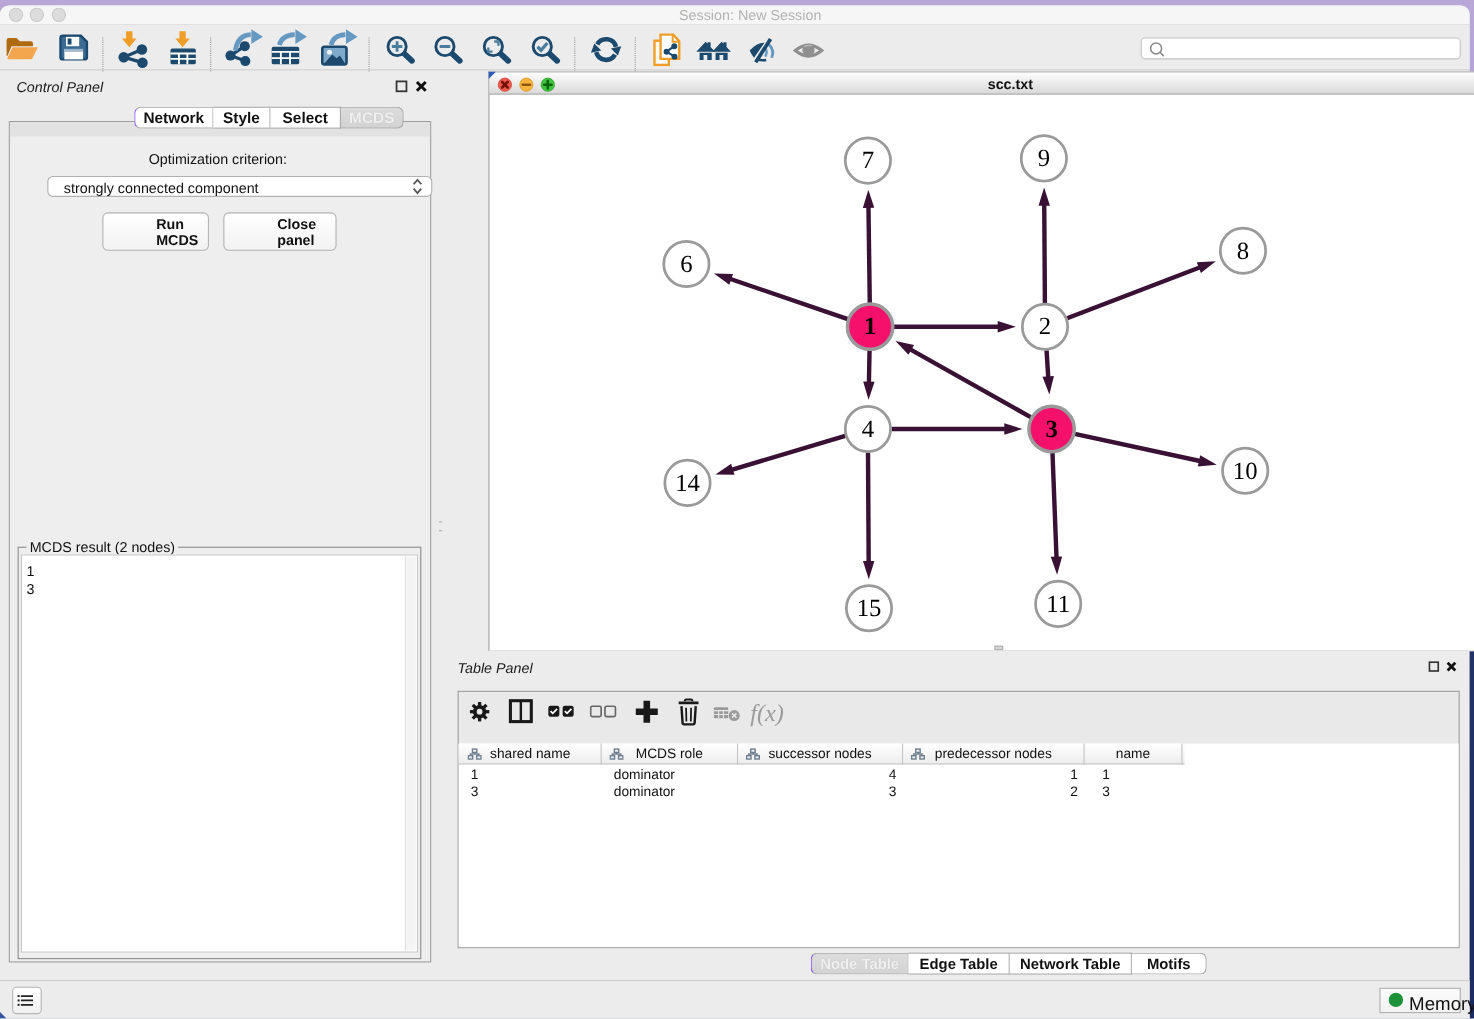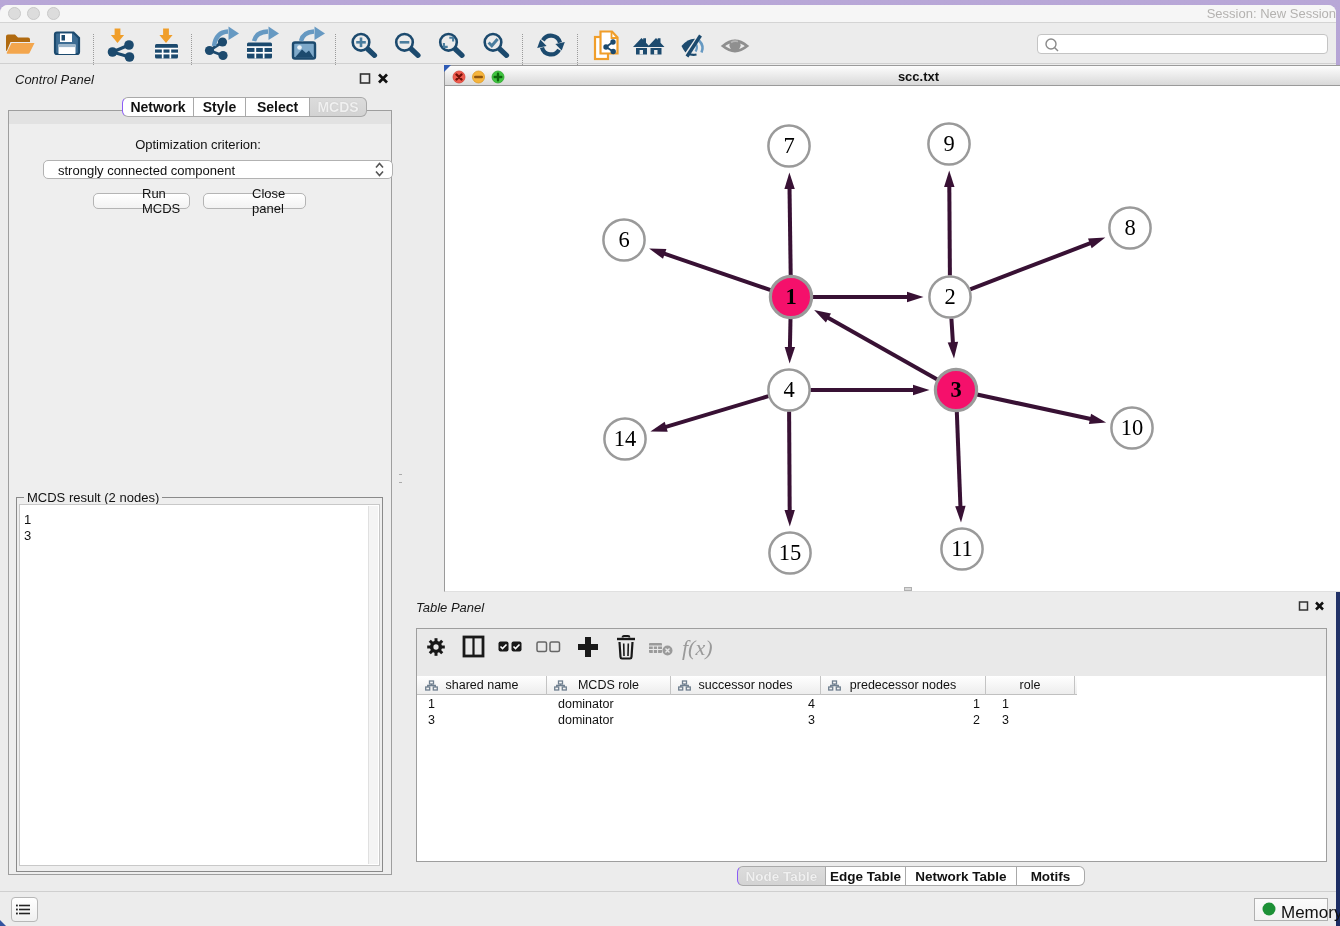--- a/index.html
+++ b/index.html
@@ -2,29 +2,29 @@
 <html><head>
 <meta charset="utf-8">
 <style>
   * { margin:0; padding:0; box-sizing:border-box; -webkit-font-smoothing:antialiased; }
   html,body { width:1340px; height:926px; overflow:hidden; }
   body { font-family:"Liberation Sans", sans-serif; background:linear-gradient(180deg,#b8a7d7 0%,#a795ca 44%,#5b5d97 50%,#243468 56%,#1c2c63 100%); }
   .abs { position:absolute; }
   #app { position:absolute; left:0; top:5px; width:1336px; height:921px; background:#ececec; border-radius:8px 8px 0 0; }
   .ttl { position:absolute; left:0; top:0; width:100%; height:18px; background:#f6f6f6; border-bottom:1px solid #d4d4d4; border-radius:8px 8px 0 0; }
   .tl { position:absolute; top:2px; width:13px; height:13px; border-radius:50%; background:#dcdcdc; border:1px solid #c9c9c9; }
-  .ttltext { position:absolute; top:1px; left:0; width:100%; text-align:right; color:#b4b2b0; font-size:13px;padding-left:28px; }
+  .ttltext { position:absolute; top:1px; left:0; width:100%; text-align:center; color:#b4b2b0; font-size:13px;padding-left:28px; }
   .search { position:absolute; left:1037px; top:29px; width:291px; height:20px; background:#fff; border:1px solid #c4c4c4; border-radius:4px; }
   .ptitle { font-size:13px; color:#1a1a1a;font-style:italic; }
   .seg { position:absolute; display:flex; height:20px; font-size:14px; font-weight:bold; }
   .seg div { border:1px solid #a9a9a9; border-left:none; background:#fff; display:flex; align-items:center; justify-content:center; color:#111; }
   .seg div:first-child { border-left:1px solid #8b5cf6; border-radius:6px 0 0 6px;margin-left:44px; }
   .seg div.last { border-radius:0 6px 6px 0; }
   .seg div.on { background:linear-gradient(180deg,#dcdcdc,#d3d3d3); color:#f0f0f0; text-shadow:0 0 1px #b5b5b5; }
-  .btn { position:absolute; height:16px; background:linear-gradient(180deg,#ffffff,#f2f2f2); border:1px solid #b4b4b4; border-radius:5px; font-size:13px; font-weight:normal; color:#111; display:flex; align-items:center; justify-content:center;padding-left:48px; }
+  .btn { position:absolute; height:35px; background:linear-gradient(180deg,#ffffff,#f2f2f2); border:1px solid #b4b4b4; border-radius:5px; font-size:13px; font-weight:bold; color:#111; display:flex; align-items:center; justify-content:center;padding-left:48px; }
 </style>
 </head>
 <body>
 <div id="app">
   <div class="ttl">
     <div class="tl" style="left:8px;"></div>
     <div class="tl" style="left:27px;"></div>
     <div class="tl" style="left:47px;"></div>
     <div class="ttltext">Session: New Session</div>
   </div>
@@ -342,34 +342,34 @@
           </g>
         </svg>successor nodes</div>
       <div class="abs" style="left:417px;top:80px;width:165px;height:19px;border-right:1px solid #c4c4c4;font-size:12.5px;color:#111;text-align:center;line-height:19px;"><svg width="13" height="11" style="position:absolute;left:7px;top:4px;">
           <g fill="none" stroke="#6f7f8f" stroke-width="1.3">
             <rect x="4.5" y="1" width="4" height="3"></rect>
             <rect x="0.7" y="7" width="4" height="3"></rect>
             <rect x="8.3" y="7" width="4" height="3"></rect>
             <path d="M6.5,4 L6.5,5.5 M2.7,7 L2.7,5.5 L10.3,5.5 L10.3,7"></path>
           </g>
         </svg>predecessor nodes</div>
-      <div class="abs" style="left:582px;top:80px;width:89px;height:19px;border-right:1px solid #c4c4c4;font-size:12.5px;color:#111;text-align:center;line-height:19px;">role</div>
+      <div class="abs" style="left:582px;top:80px;width:89px;height:19px;border-right:1px solid #c4c4c4;font-size:12.5px;color:#111;text-align:center;line-height:19px;">name</div>
       <div class="abs" style="left:24px;top:101px;font-size:12.5px;color:#111;">1</div>
       <div class="abs" style="left:154px;top:101px;font-size:12.5px;color:#111;">dominator</div>
       <div class="abs" style="left:267px;top:101px;width:144px;text-align:right;font-size:12.5px;color:#111;">4</div>
       <div class="abs" style="left:417px;top:101px;width:159px;text-align:right;font-size:12.5px;color:#111;">1</div>
       <div class="abs" style="left:598px;top:101px;font-size:12.5px;color:#111;">1</div>
       <div class="abs" style="left:24px;top:117px;font-size:12.5px;color:#111;">3</div>
       <div class="abs" style="left:154px;top:117px;font-size:12.5px;color:#111;">dominator</div>
       <div class="abs" style="left:267px;top:117px;width:144px;text-align:right;font-size:12.5px;color:#111;">3</div>
       <div class="abs" style="left:417px;top:117px;width:159px;text-align:right;font-size:12.5px;color:#111;">2</div>
       <div class="abs" style="left:598px;top:117px;font-size:12.5px;color:#111;">3</div>
       <div class="seg" style="left:289px;top:270px;font-size:13.5px;">
         <div class="on" style="width:89px;border-radius:6px 0 0 6px;">Node Table</div>
-        <div style="width:80px;">Edge Table</div>
+        <div style="width:92px;">Edge Table</div>
         <div style="width:111px;">Network Table</div>
         <div class="last" style="width:68px;">Motifs</div>
       </div>
   </div>
   <div class="abs" style="left:0;top:886px;width:1336px;height:35px;background:#ececec;border-top:1px solid #cfcfcf;">
     <div class="abs" style="left:11px;top:5px;width:27px;height:25px;background:linear-gradient(180deg,#fff,#f0f0f0);border:1px solid #b7b7b7;border-radius:4px;">
       <svg width="25" height="23">
           <g stroke="#222" stroke-width="1.6">
             <line x1="7" y1="7.5" x2="18" y2="7.5"></line>
             <line x1="7" y1="11.5" x2="18" y2="11.5"></line>

